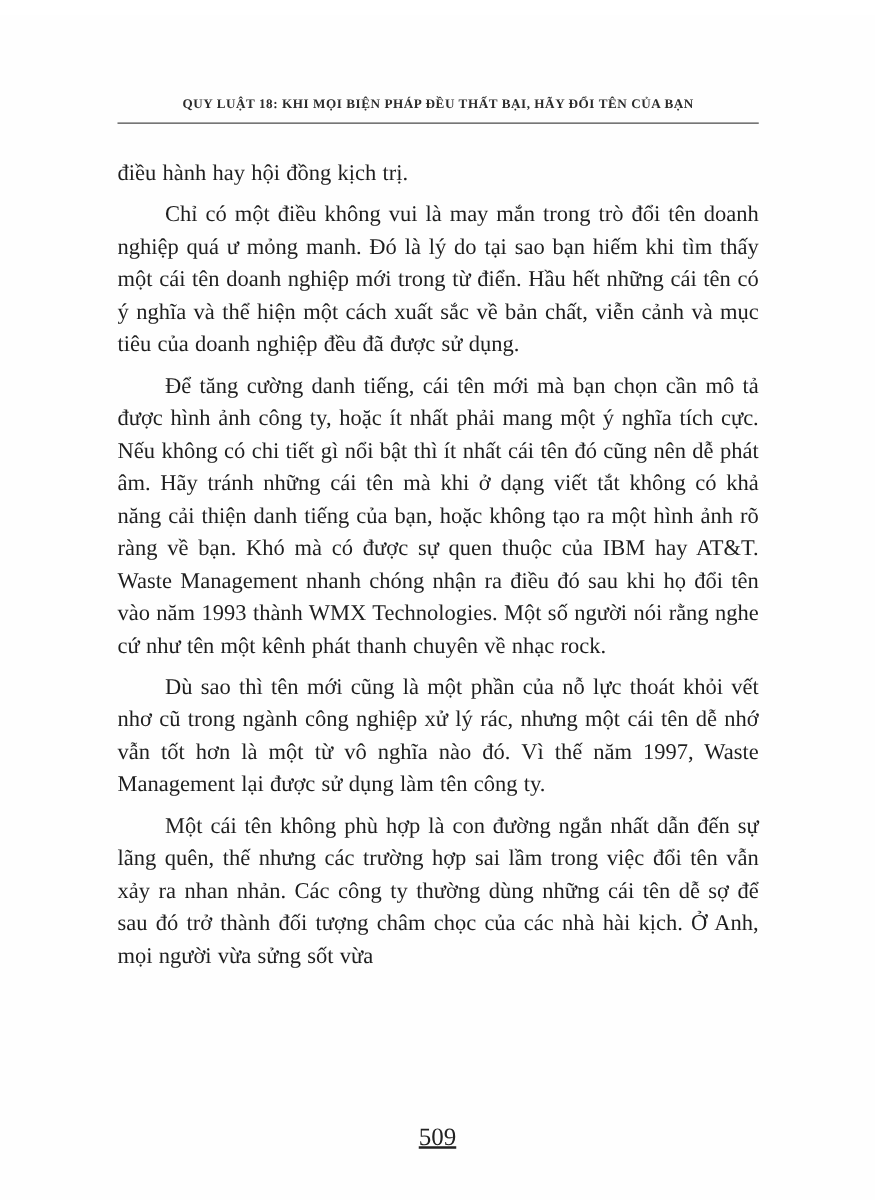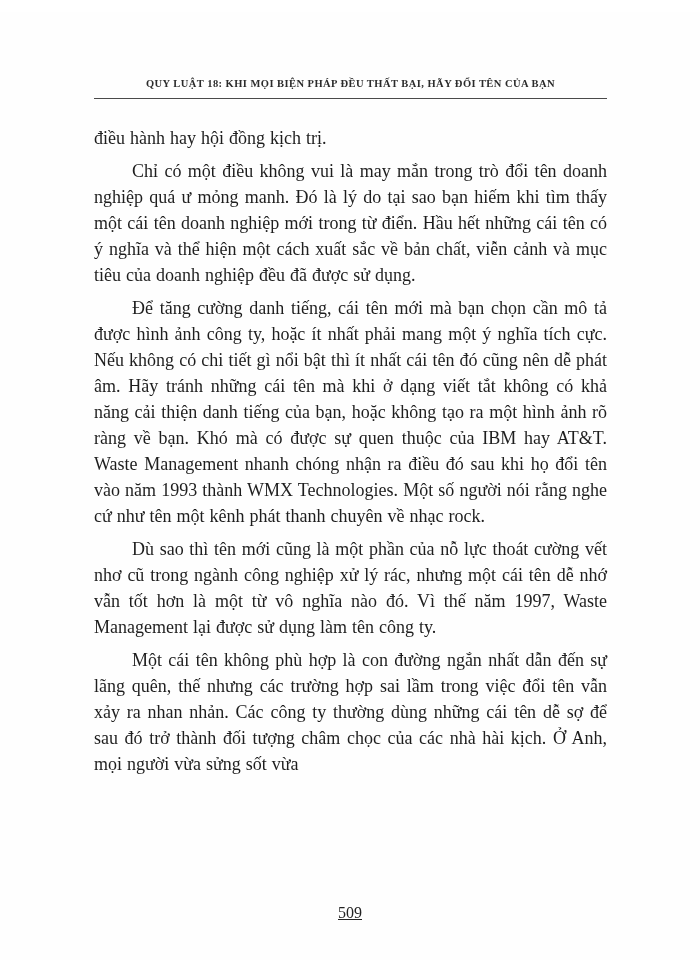--- a/index.html
+++ b/index.html
@@ -48,39 +48,39 @@
   }
   .page-body p.no-indent {
     text-indent: 0;
   }
   .page-footer {
     position: absolute;
     bottom: 50px;
     left: 0;
     right: 0;
     text-align: center;
-    font-size: 16px;
+    font-size: 20px;
     color: #222222;
     text-decoration: underline;
   }
 </style>
 </head>
 <body>
 
 <div class="page">
 
   <div class="running-header">
     <span>QUY LUẬT 18: KHI MỌI BIỆN PHÁP ĐỀU THẤT BẠI, HÃY ĐỔI TÊN CỦA BẠN</span>
   </div>
 
   <div class="page-body">
     <p class="no-indent">điều hành hay hội đồng kịch trị.</p>
     <p>Chỉ có một điều không vui là may mắn trong trò đổi tên doanh nghiệp quá ư mỏng manh. Đó là lý do tại sao bạn hiếm khi tìm thấy một cái tên doanh nghiệp mới trong từ điển. Hầu hết những cái tên có ý nghĩa và thể hiện một cách xuất sắc về bản chất, viễn cảnh và mục tiêu của doanh nghiệp đều đã được sử dụng.</p>
     <p>Để tăng cường danh tiếng, cái tên mới mà bạn chọn cần mô tả được hình ảnh công ty, hoặc ít nhất phải mang một ý nghĩa tích cực. Nếu không có chi tiết gì nổi bật thì ít nhất cái tên đó cũng nên dễ phát âm. Hãy tránh những cái tên mà khi ở dạng viết tắt không có khả năng cải thiện danh tiếng của bạn, hoặc không tạo ra một hình ảnh rõ ràng về bạn. Khó mà có được sự quen thuộc của IBM hay AT&amp;T. Waste Management nhanh chóng nhận ra điều đó sau khi họ đổi tên vào năm 1993 thành WMX Technologies. Một số người nói rằng nghe cứ như tên một kênh phát thanh chuyên về nhạc rock.</p>
-    <p>Dù sao thì tên mới cũng là một phần của nỗ lực thoát cường vết nhơ cũ trong ngành công nghiệp xử lý rác, nhưng một cái tên dễ nhớ vẫn tốt hơn là một từ vô nghĩa nào đó. Vì thế năm 1997, Waste Management lại được sử dụng làm tên công ty.</p>
+    <p>Dù sao thì tên mới cũng là một phần của nỗ lực thoát khỏi vết nhơ cũ trong ngành công nghiệp xử lý rác, nhưng một cái tên dễ nhớ vẫn tốt hơn là một từ vô nghĩa nào đó. Vì thế năm 1997, Waste Management lại được sử dụng làm tên công ty.</p>
     <p>Một cái tên không phù hợp là con đường ngắn nhất dẫn đến sự lãng quên, thế nhưng các trường hợp sai lầm trong việc đổi tên vẫn xảy ra nhan nhản. Các công ty thường dùng những cái tên dễ sợ để sau đó trở thành đối tượng châm chọc của các nhà hài kịch. Ở Anh, mọi người vừa sửng sốt vừa</p>
   </div>
 
   <div class="page-footer">
     <span>509</span>
   </div>
 
 </div>
 
 </body></html>

